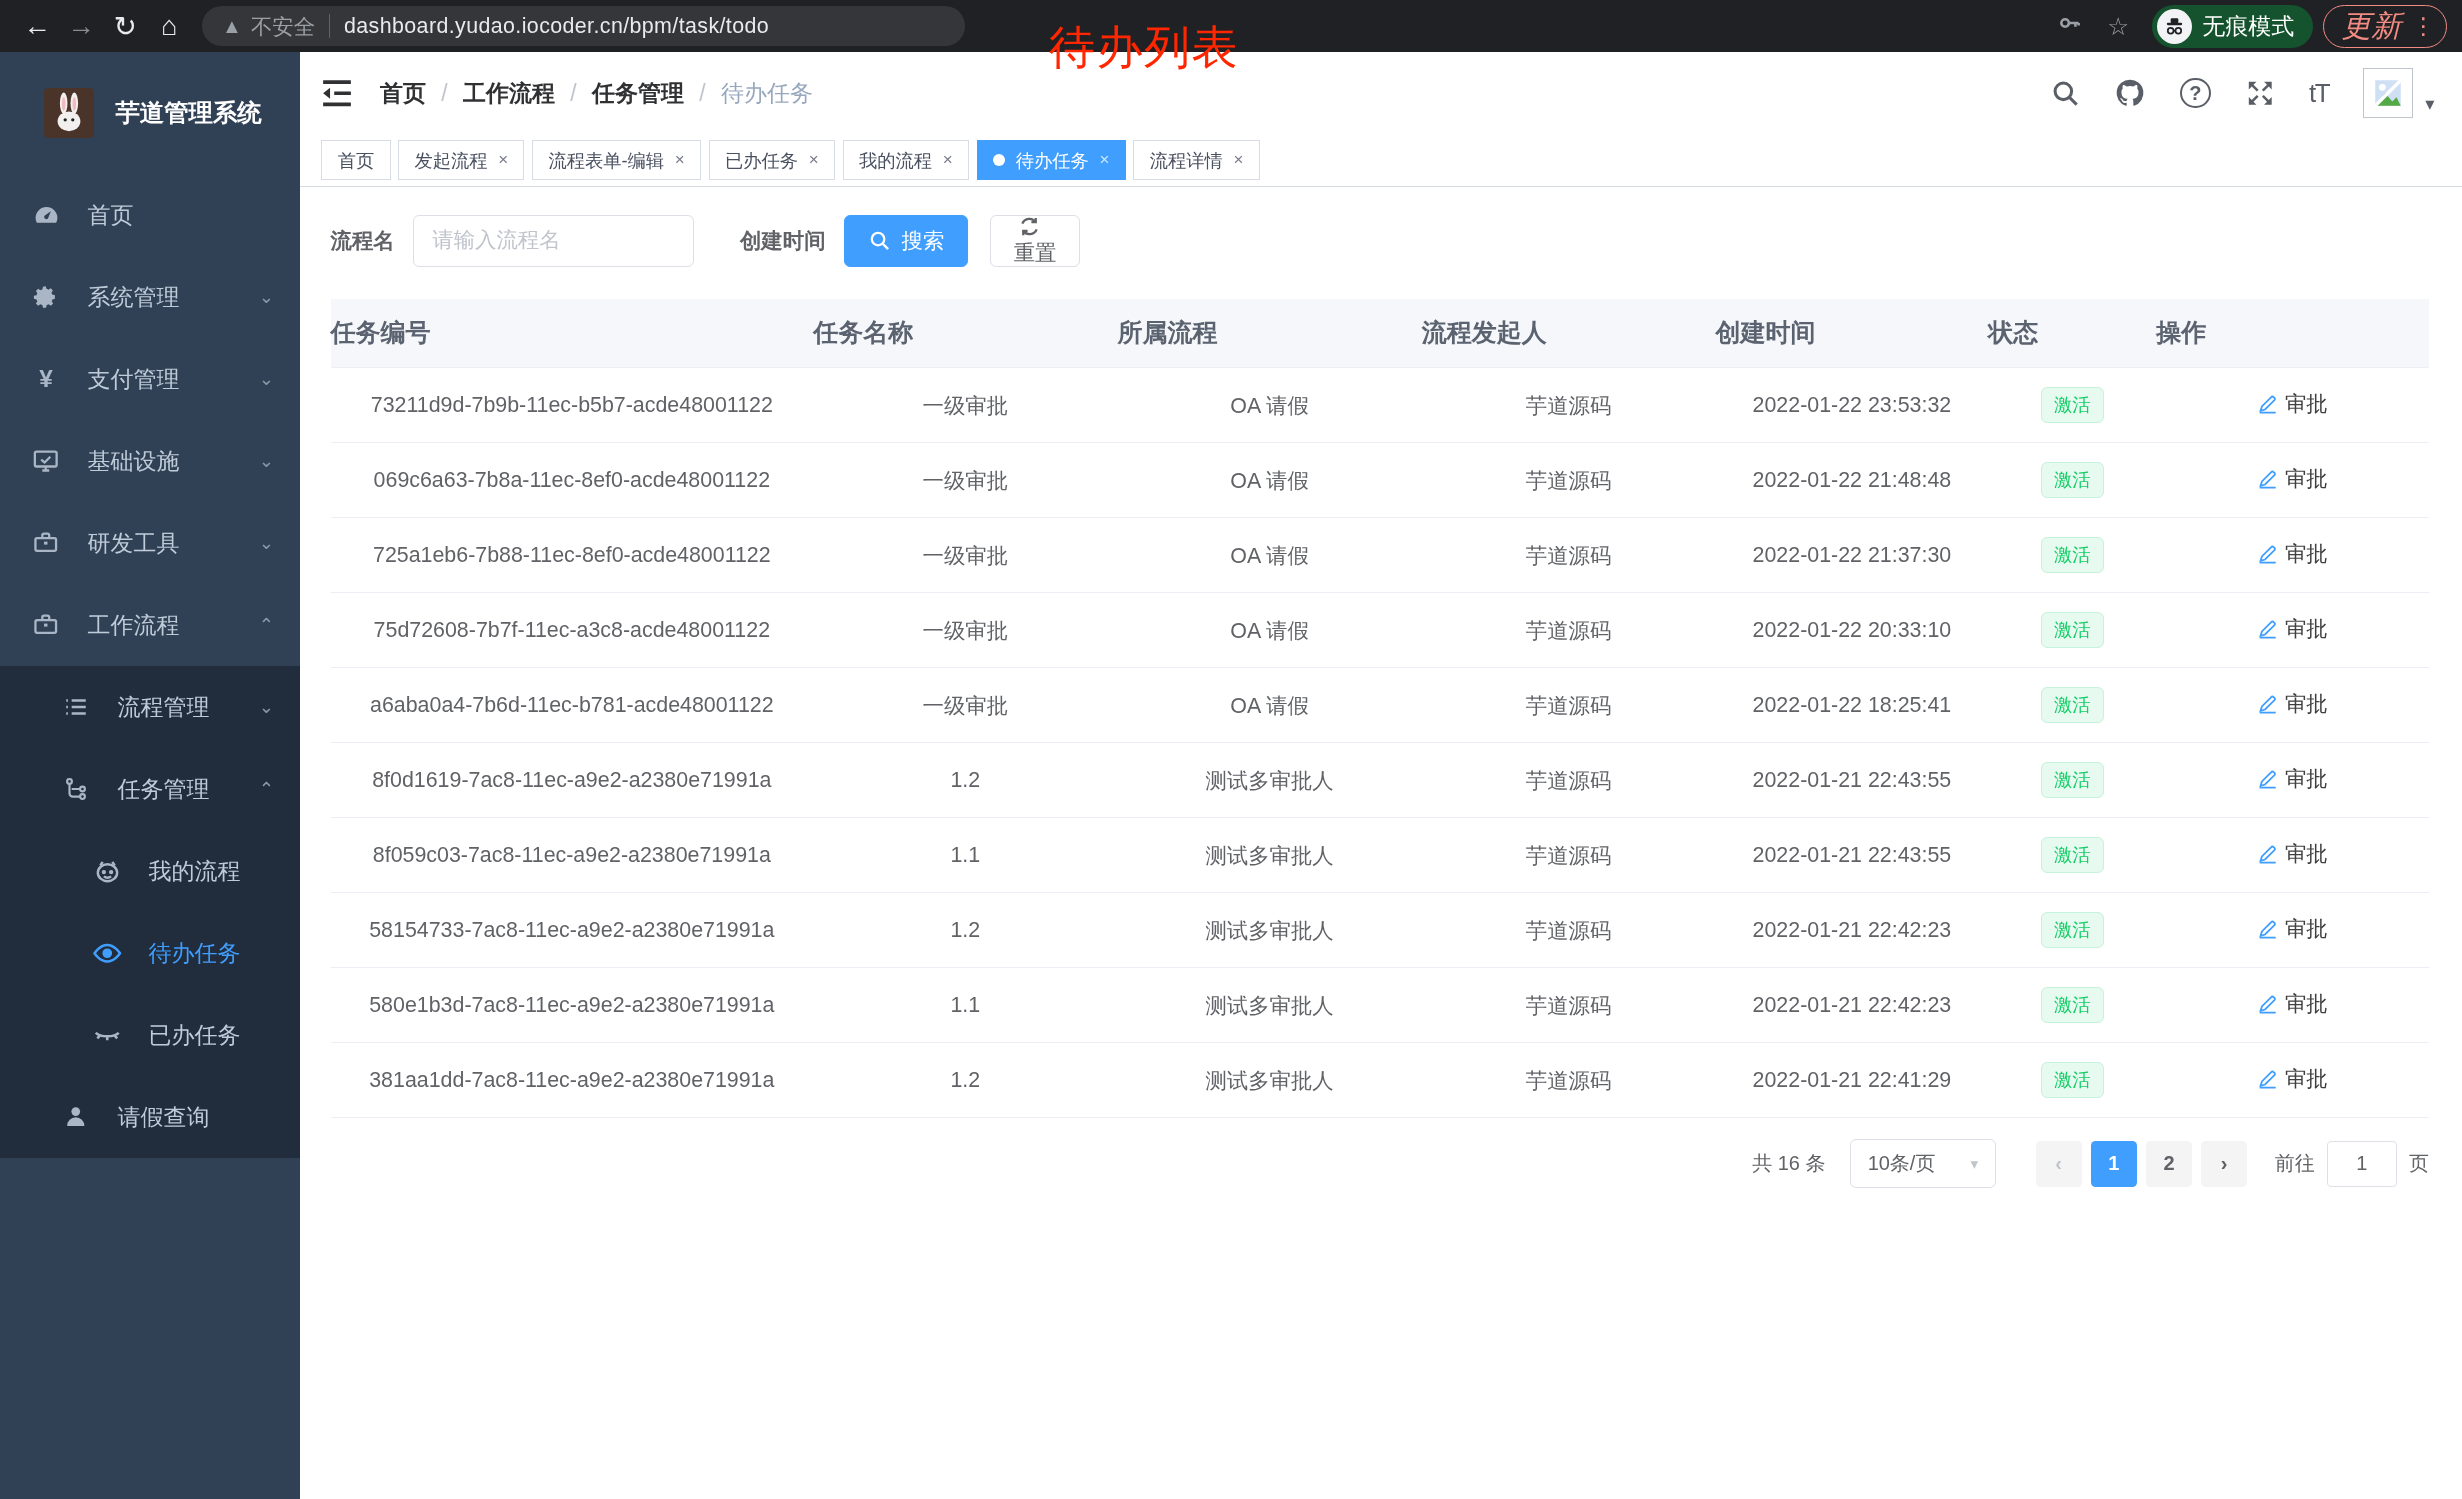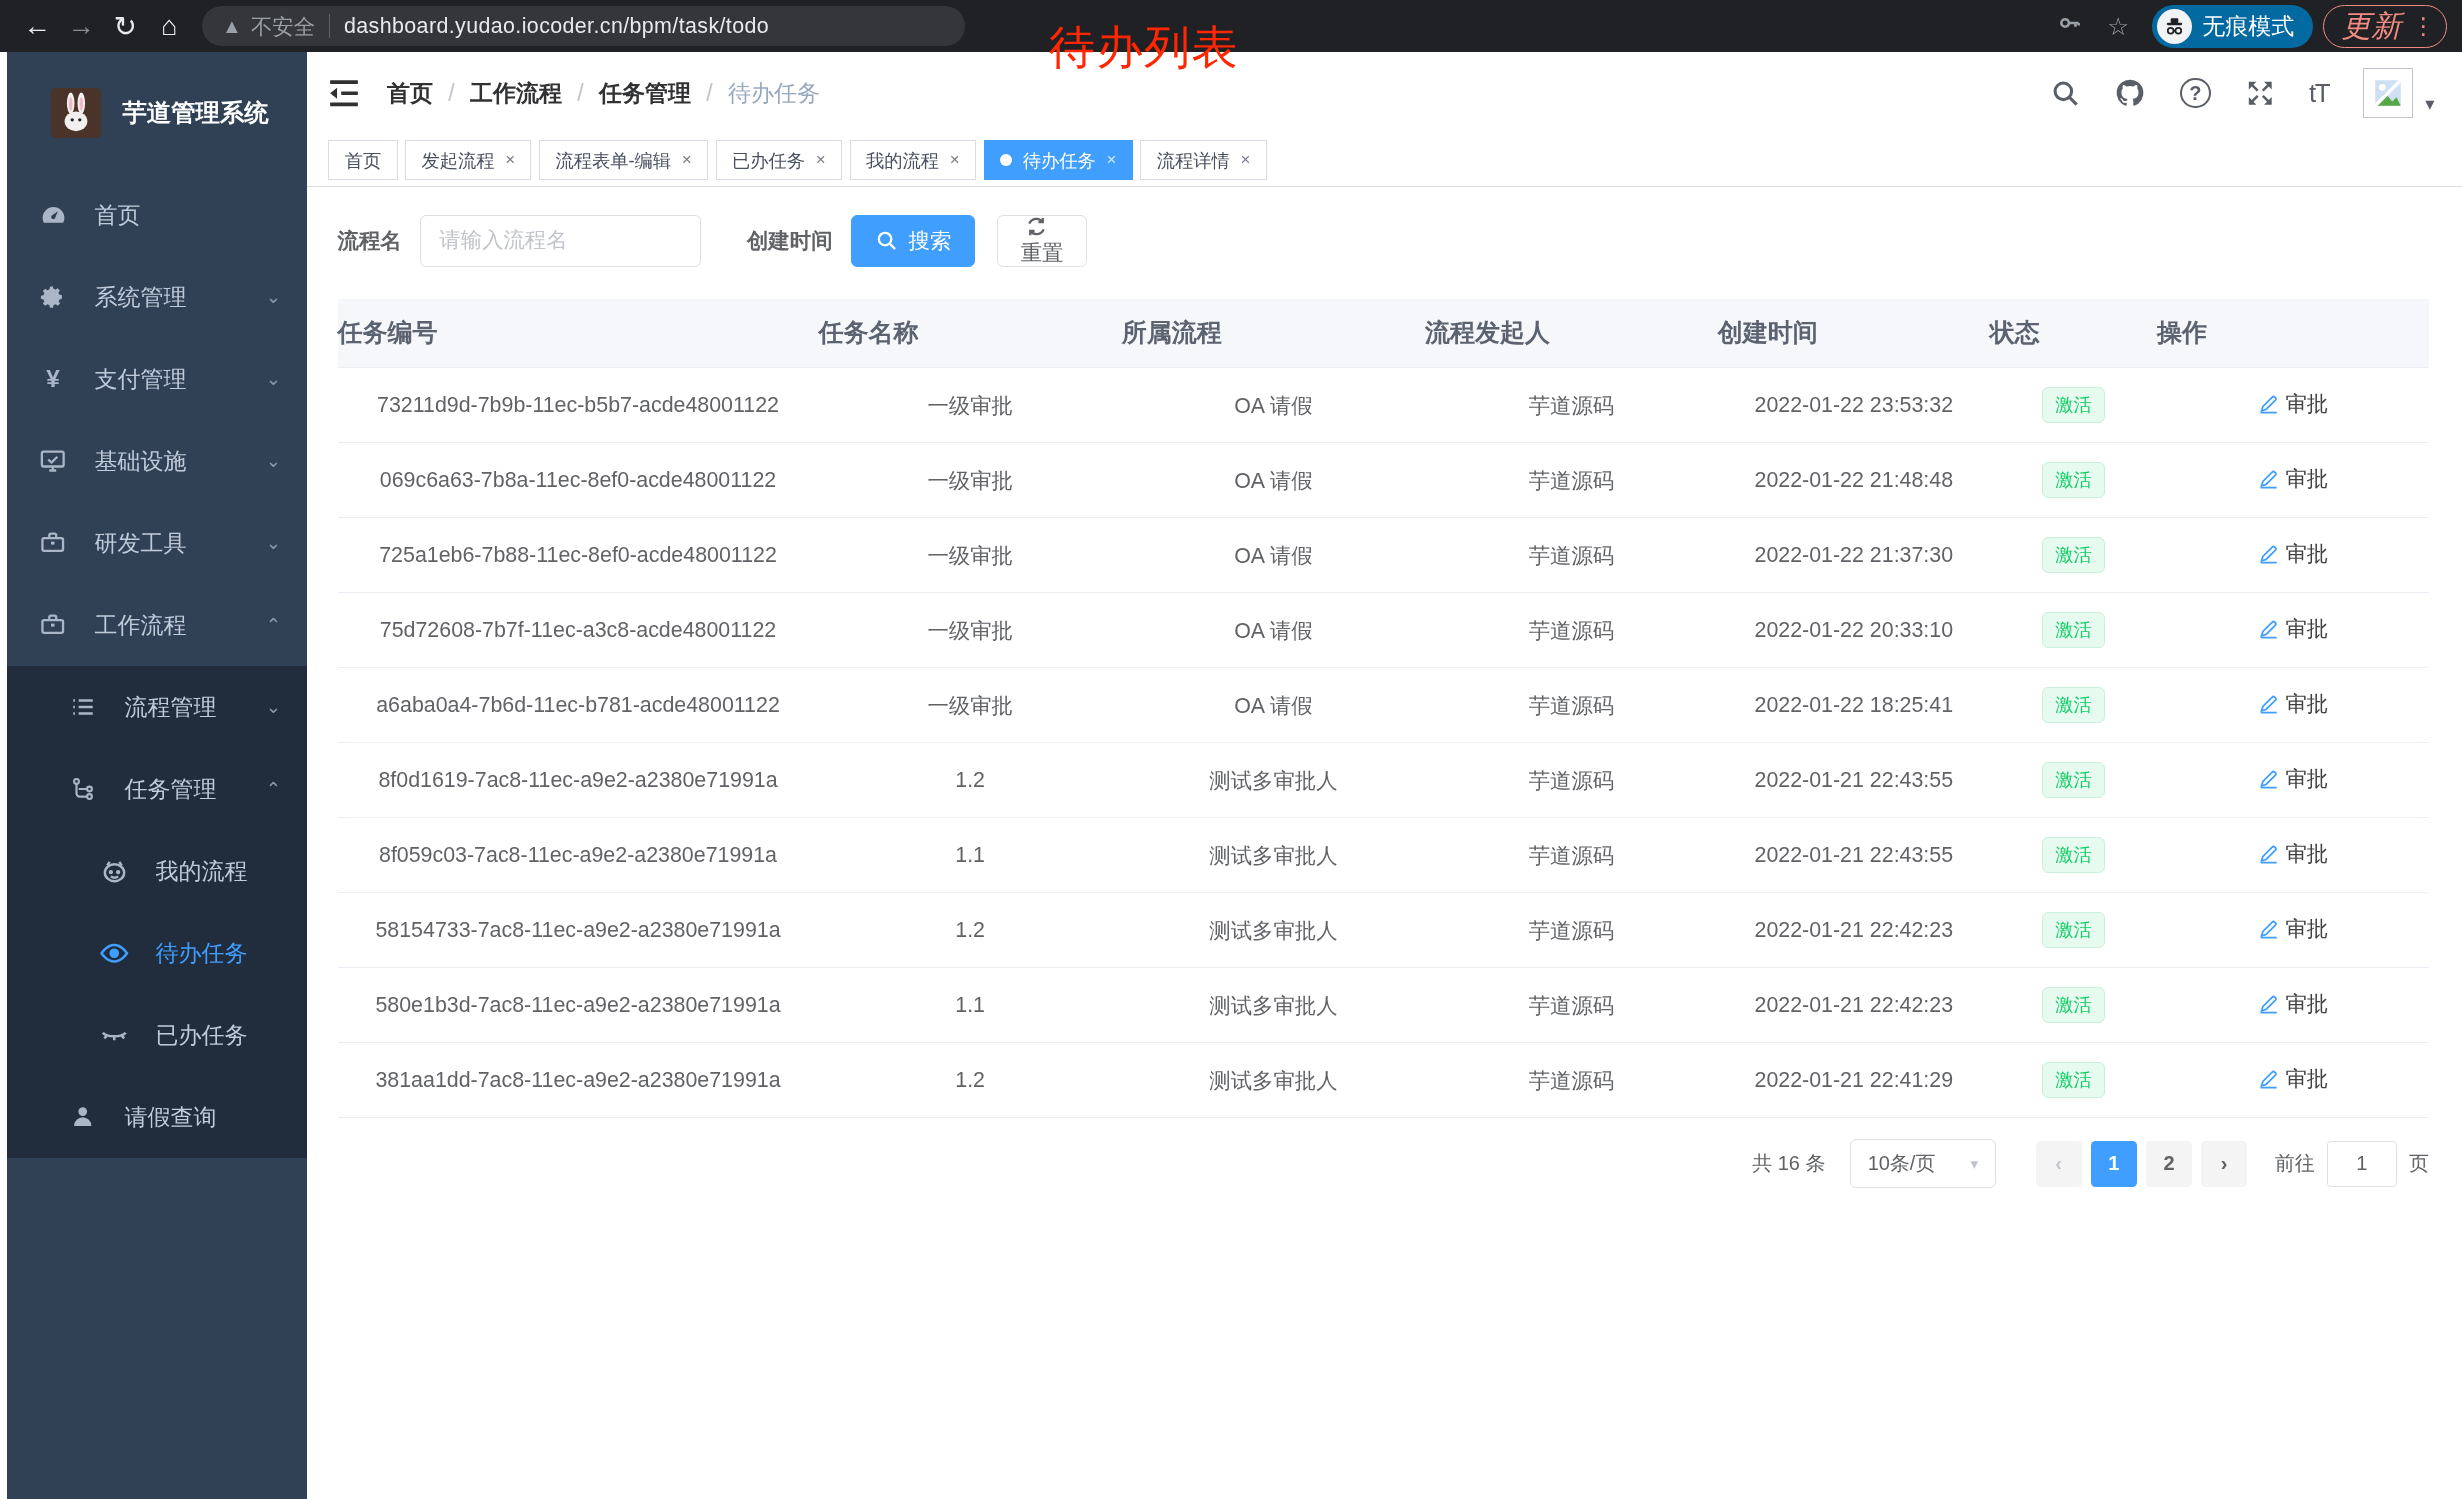--- a/index.html
+++ b/index.html
@@ -13,36 +13,36 @@
   .nav-ic { font-size:27.5px; color:#e8eaed; width:44px; text-align:center; flex:0 0 auto; cursor:pointer; }
   .nav-ic.dim { color:#888b90; }
   .url-pill { margin-left:10.7px; height:40px; background:#35363a; border-radius:20px;
     display:flex; align-items:center; padding:0 20px; min-width:763px; }
   .warn-ic { color:#9aa0a6; font-size:20px; margin-right:9.2px; }
   .warn-txt { color:#9aa0a6; font-size:21.4px; }
   .url-sep { width:1.5px; height:24.4px; background:#5f6368; margin:0 13.7px; }
   .url-txt { color:#e8eaed; font-size:21.4px; letter-spacing:0.4px; }
   .browser-spacer { flex:1; }
   .key-ic, .star-ic { color:#9aa0a6; font-size:24.4px; margin:0 12.2px; }
-  .incog-pill { height:43px; background:#0369a1; border-radius:21.4px; display:flex; align-items:center;
+  .incog-pill { height:43px; background:#14532d; border-radius:21.4px; display:flex; align-items:center;
     padding:0 18.3px 0 4.6px; margin:0 10.7px; }
   .incog-circle { width:35px; height:35px; border-radius:50%; background:#f1f3f4; display:flex;
     align-items:center; justify-content:center; margin-right:10.7px; }
   .incog-txt { color:#fff; font-size:23px; }
   .update-pill { height:43px; border:1.5px solid #f28b82; border-radius:21.4px; display:flex; align-items:center;
     padding:0 10.7px 0 17px; color:#f28b82; }
   .update-txt { font-size:30px; margin-right:10.7px;font-style:italic; }
   .dots-ic { font-size:23px; letter-spacing:0; }
 
   
   .annotation { position:absolute; left:1049px; top:17px; z-index:50; color:#ff2600;
     font-size:46px; font-weight:500; letter-spacing:1.5px; pointer-events:none; }
 
   
-  .app { position:absolute; top:52px; left:0; width:2462px; height:1448px; display:flex;padding-left:7px; }
+  .app { position:absolute; top:52px; left:0; width:2462px; height:1448px; display:flex; }
   .sidebar { width:300px; background:#304156; flex:0 0 auto; overflow:hidden; }
   .logo-row { height:122px; display:flex; align-items:center; padding-left:44px; }
   .logo-img { width:50px; height:50px; border-radius:4.6px; overflow:hidden; flex:0 0 auto; }
   .app-title { color:#fff; font-size:24.4px; font-weight:700; margin-left:21.4px; white-space:nowrap; }
   .menu-item { height:82px; display:flex; align-items:center; color:#bfcbd9; font-size:23px;
     cursor:pointer; white-space:nowrap; }
   .menu-item .mi-icon { width:34px; height:34px; flex:0 0 auto; display:flex; align-items:center;
     justify-content:center; margin-right:24.4px; color:#aab6c5; }
   .menu-item.d0 { padding-left:29px; }
   .menu-item.d1 { padding-left:59px; background:#212d3d; }

